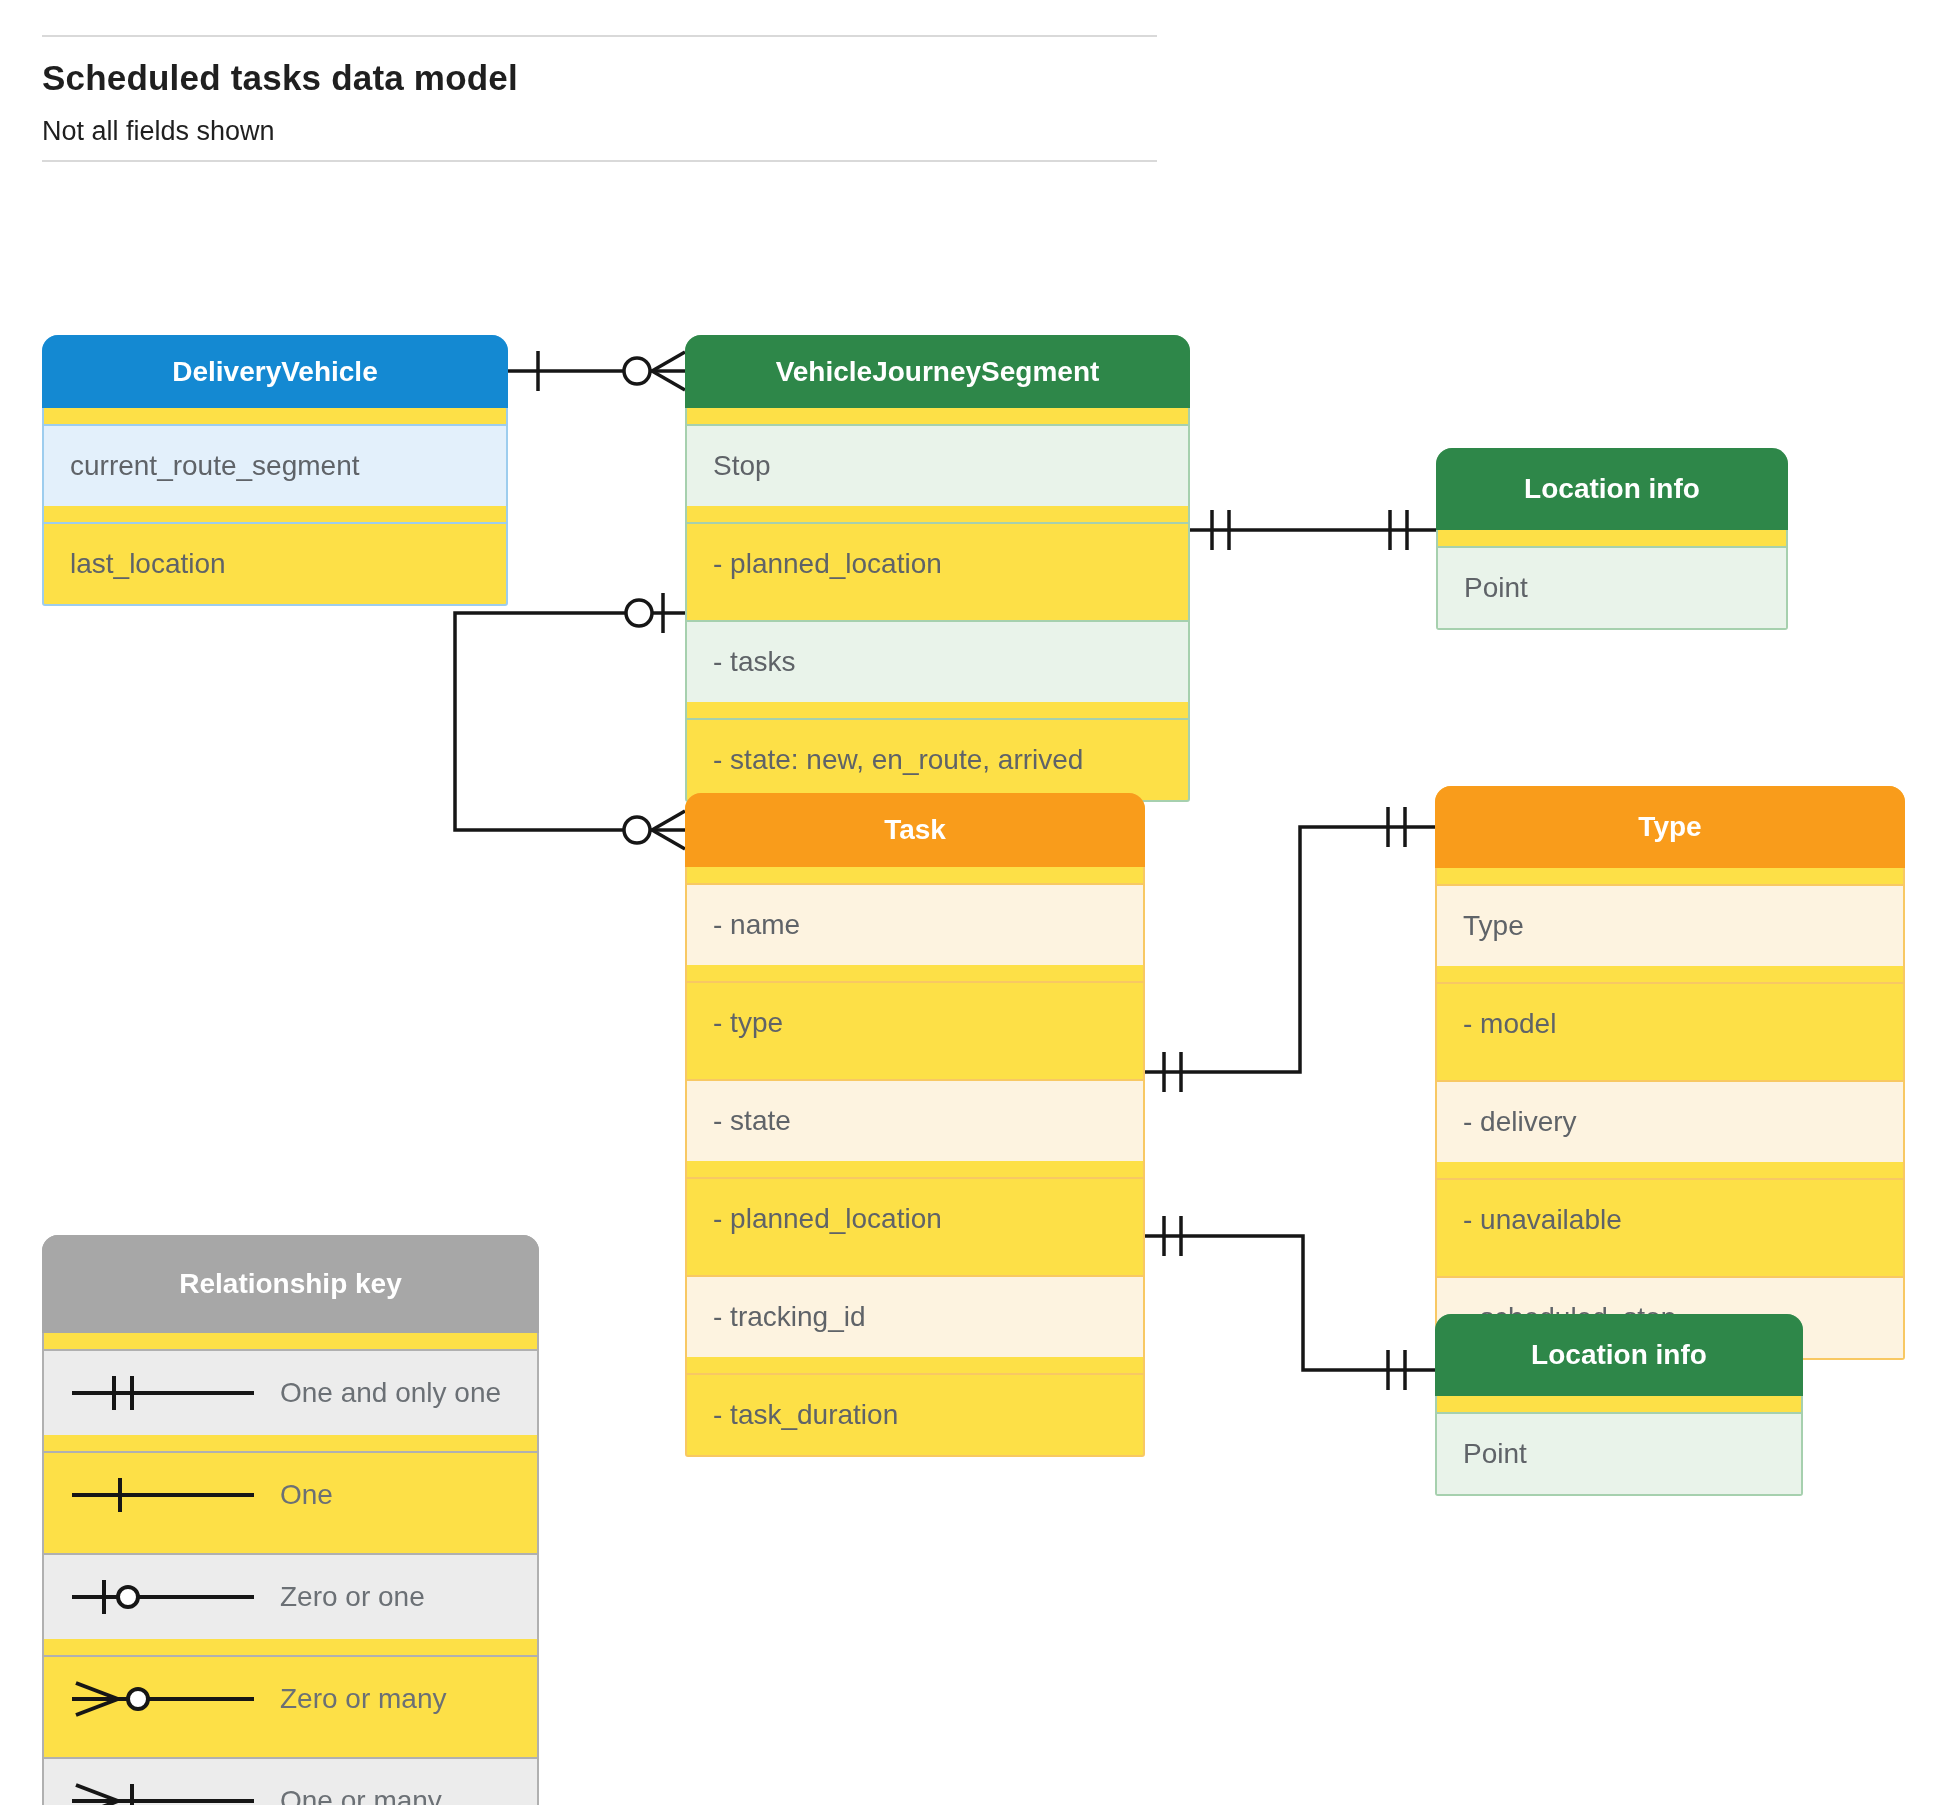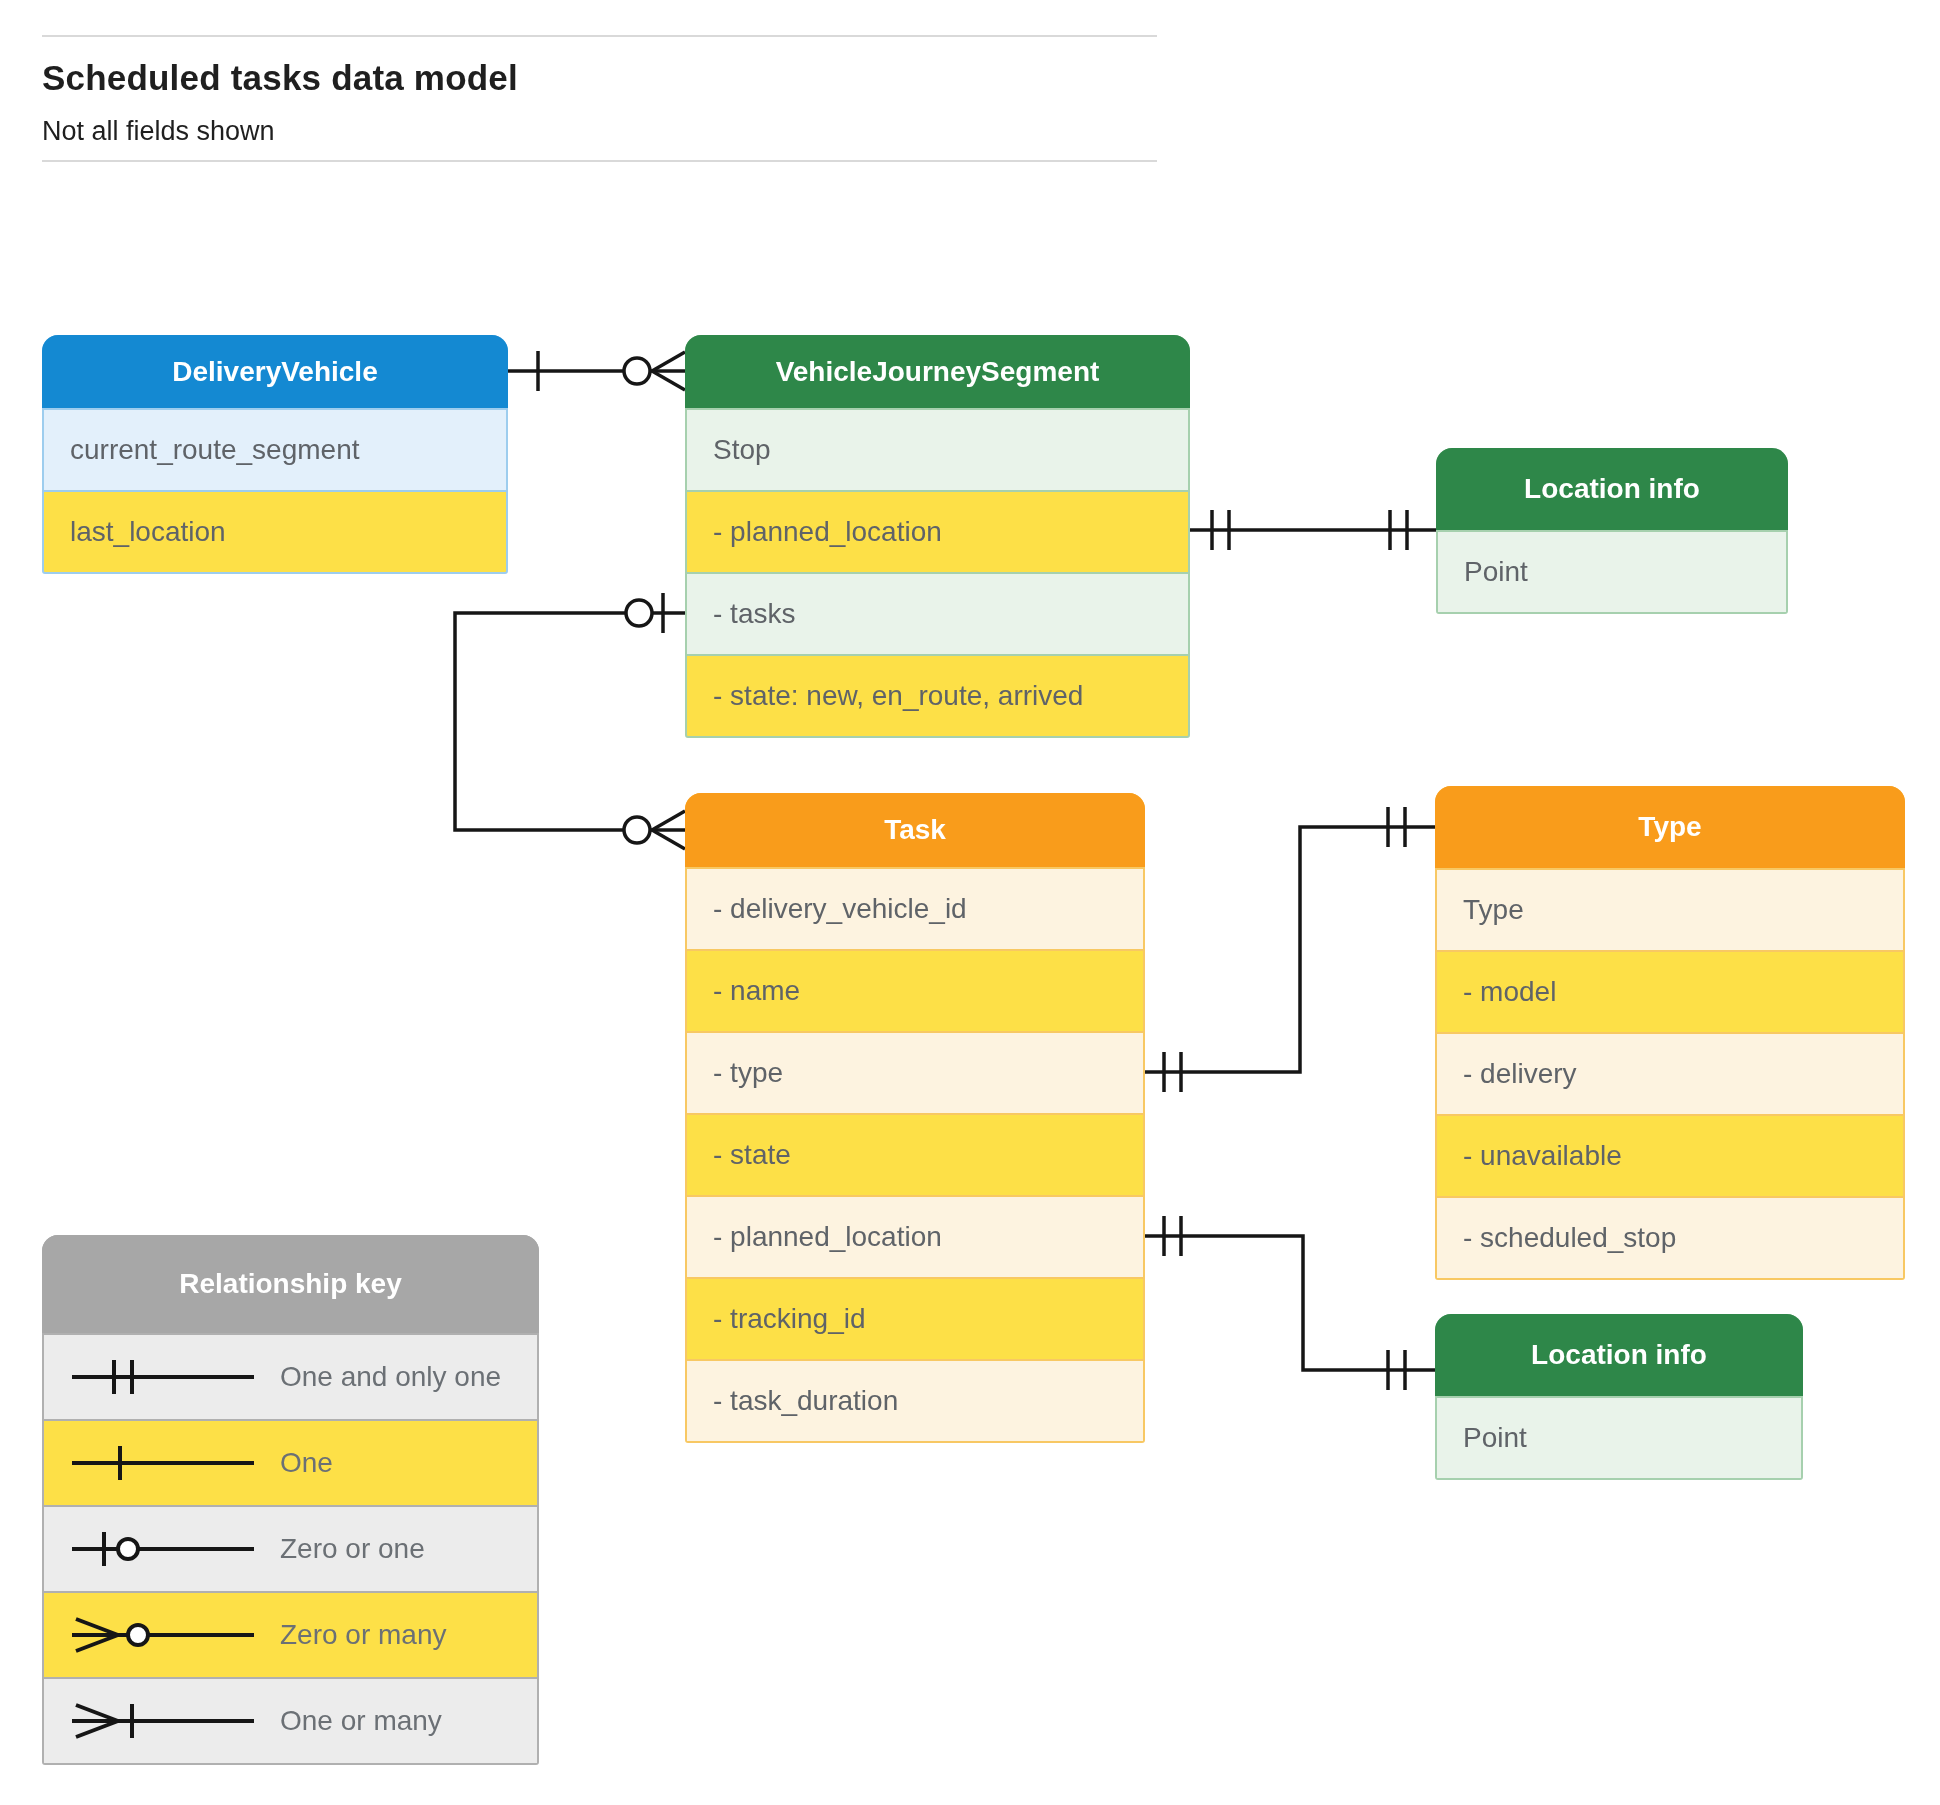--- a/index.html
+++ b/index.html
@@ -14,21 +14,21 @@
   .entity{
     position:absolute;background:#fde047;border:2px solid var(--line);
     border-radius:16px 16px 3px 3px;box-sizing:border-box;
   }
   .entity .header{
     margin:-2px -2px 0 -2px;border-radius:16px 16px 0 0;background:var(--hdr);
     color:#ffffff;font-weight:700;font-size:28px;display:flex;align-items:center;justify-content:center;
   }
   .entity .row{
     height:var(--rowh);display:flex;align-items:center;padding-left:26px;
-    font-size:28px;color:#5f6368;border-top:2px solid var(--line);box-sizing:border-box;
+    font-size:28px;color:#5f6368;border-top:2px solid var(--line);box-sizing:border-box;margin-top:16px;
   }
   .entity .rows .row:nth-child(odd){background:var(--tint);}
   .blue  {--hdr:#1489d2;--tint:#e3f0fb;--line:#9dcdee;--rowh:82px;}
   .green {--hdr:#2e8749;--tint:#e9f3ea;--line:#a6d0ae;--rowh:82px;}
   .orange{--hdr:#f99c1b;--tint:#fdf3e0;--line:#f8c863;--rowh:82px;}
   .gray  {--hdr:#a7a7a7;--tint:#ececec;--line:#b0b0b0;--rowh:86px;}
   .gray .row{color:#6b7075;padding-left:8px;}
 
   .key-row-inner{display:flex;align-items:center;width:100%;}
   .key-symbol{flex:0 0 auto;margin-left:12px;}
@@ -115,21 +115,20 @@
   <div class="entity green" style="left:1436px;top:448px;width:352px;">
     <div class="header" style="height:82px;">Location info</div>
     <div class="rows">
       <div class="row">Point</div>
     </div>
   </div>
 
   <div class="entity orange" style="left:685px;top:793px;width:460px;">
     <div class="header" style="height:74px;">Task</div>
     <div class="rows">
-      <div class="row">- delivery_vehicle_id</div>
       <div class="row">- name</div>
       <div class="row">- type</div>
       <div class="row">- state</div>
       <div class="row">- planned_location</div>
       <div class="row">- tracking_id</div>
       <div class="row">- task_duration</div>
     </div>
   </div>
 
   <div class="entity orange" style="left:1435px;top:786px;width:470px;">

